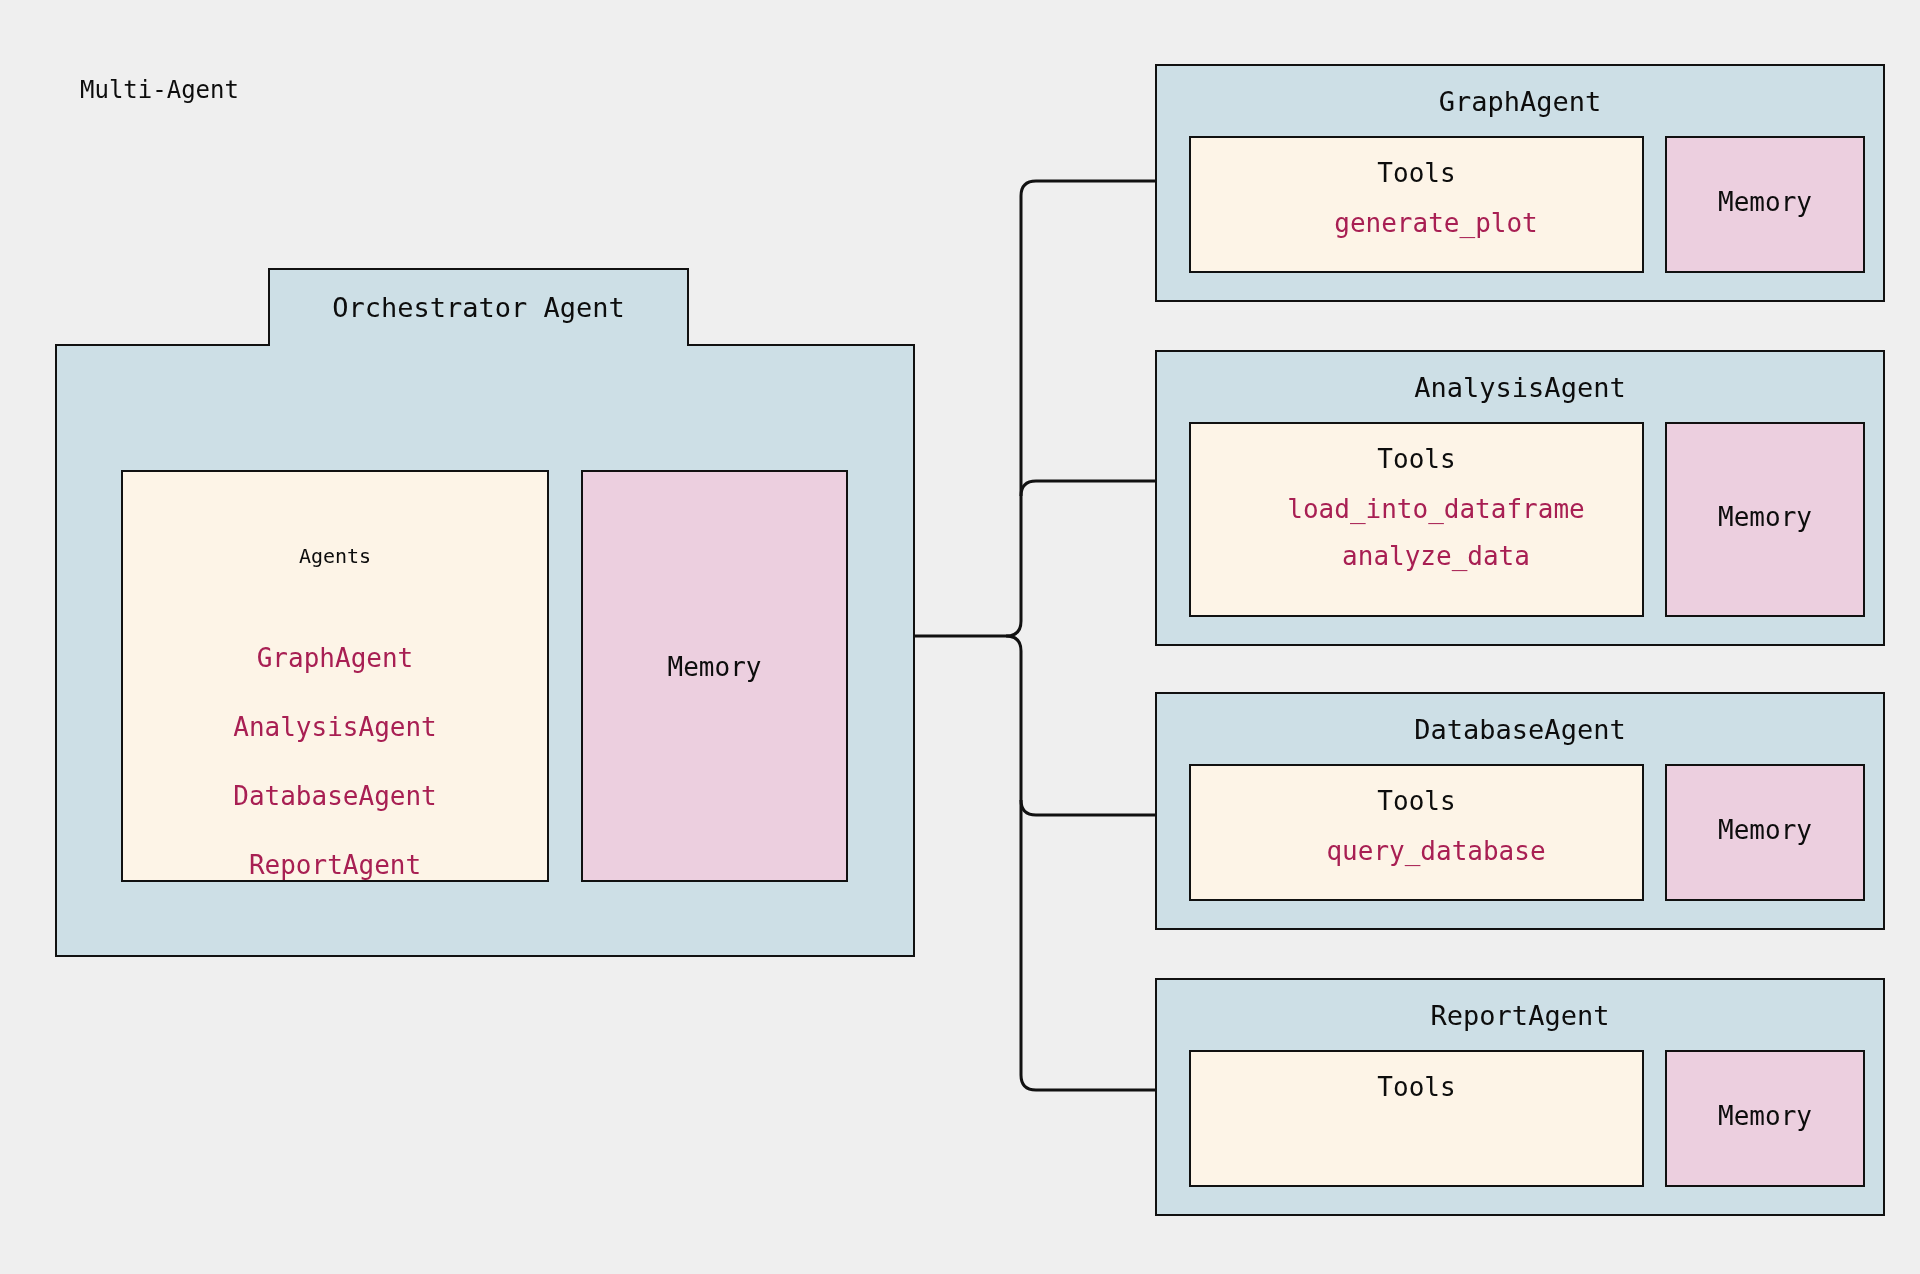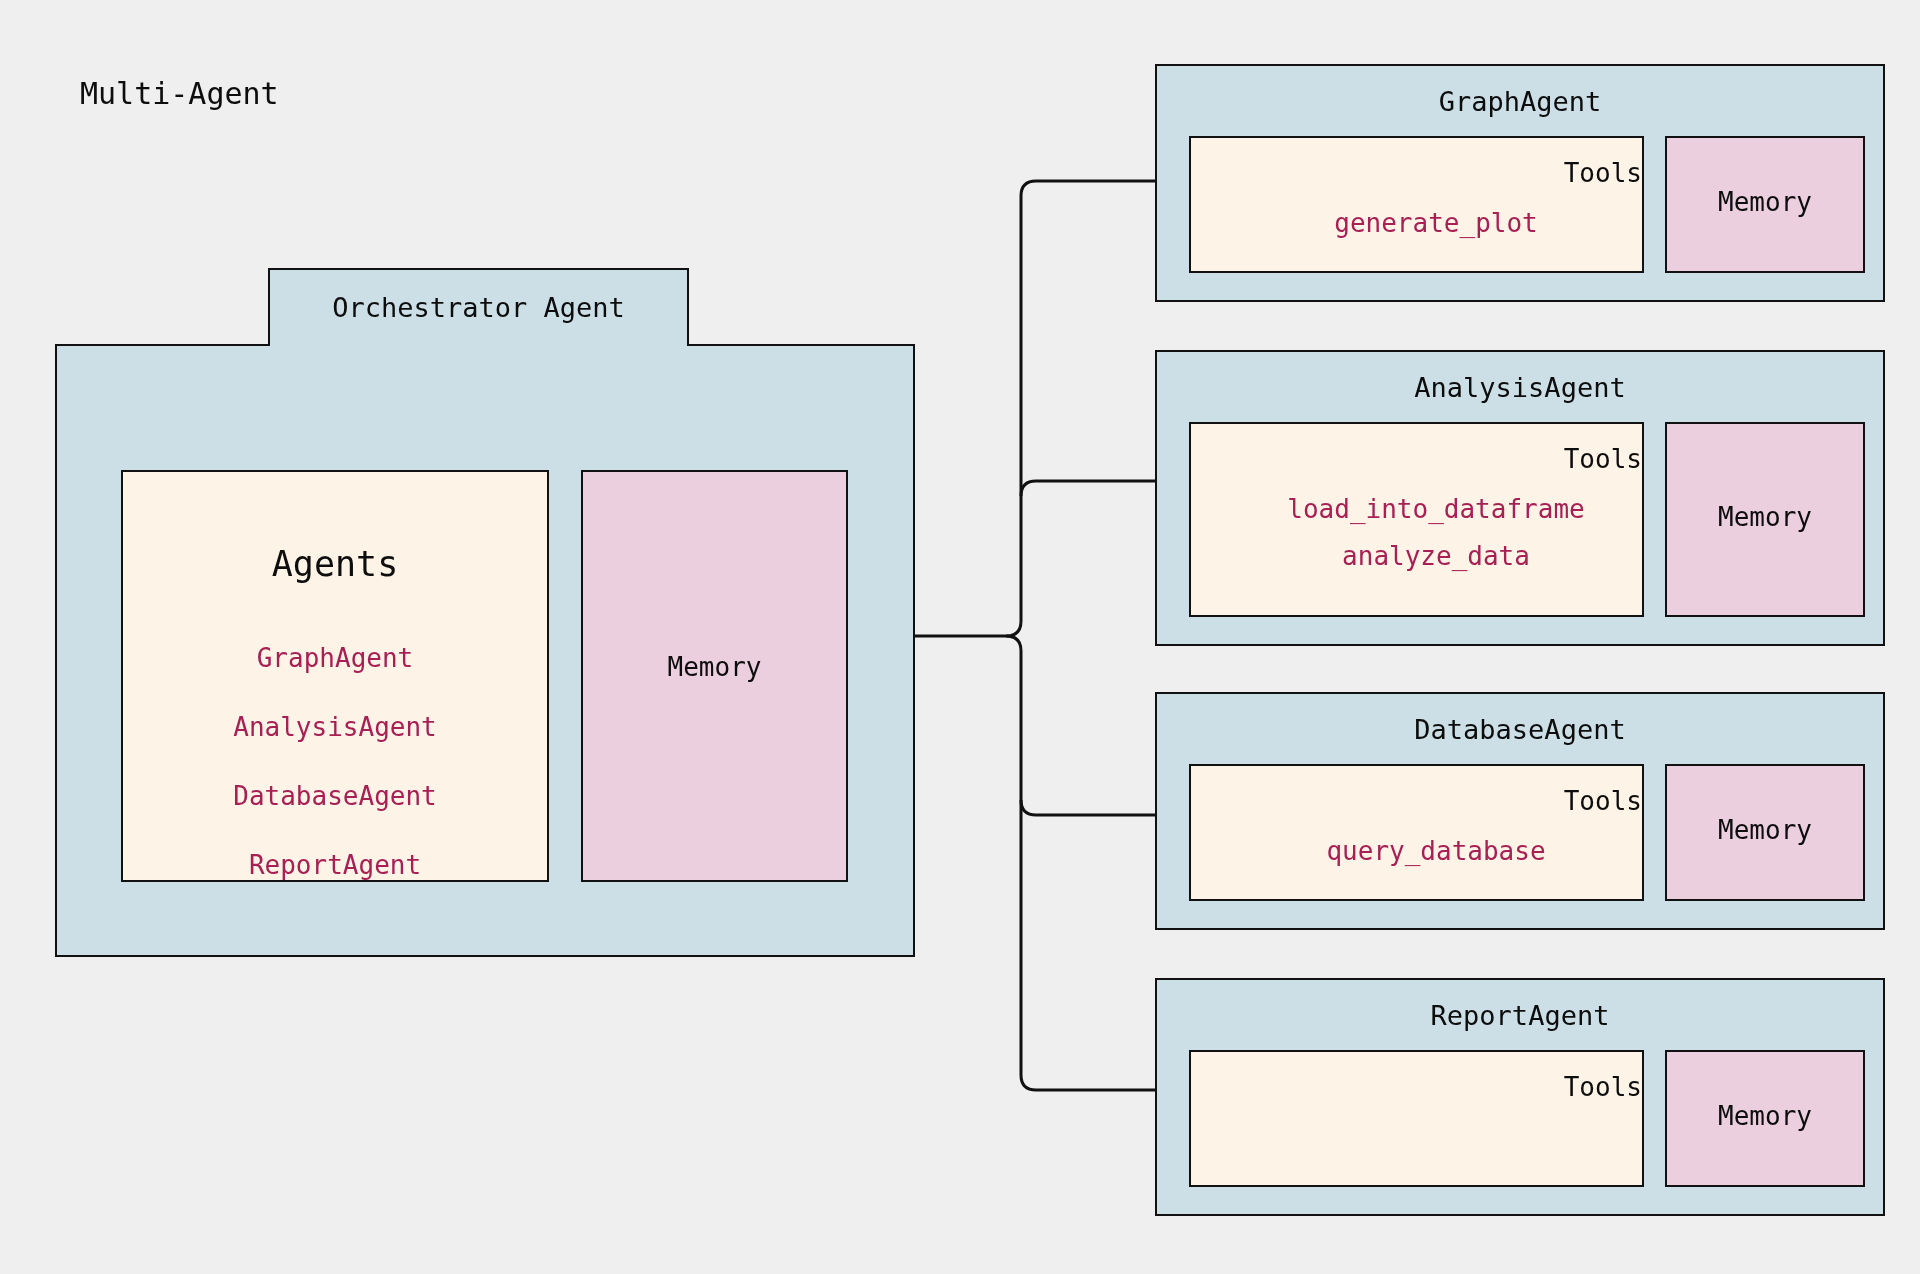--- a/index.html
+++ b/index.html
@@ -17,21 +17,21 @@
     position: relative;
     width: 1920px;
     height: 1274px;
   }
 
   
   .diagram-title {
     position: absolute;
     left: 80px;
     top: 76px;
-    font-size: 30px;
+    font-size: 24px;
     color: #0d0d0d;
     letter-spacing: 0px;
     white-space: nowrap;
   }
 
   
   .orch-wrap {
     position: absolute;
     left: 55px;
     top: 268px;
@@ -98,21 +98,21 @@
     background: #fdf4e7;
     border: 2px solid #111111;
     box-sizing: border-box;
   }
   .orch-agents-title {
     position: absolute;
     left: 0;
     right: 0;
     top: 72px;
     text-align: center;
-    font-size: 35px;
+    font-size: 20px;
     color: #0d0d0d;
   }
   .orch-agents-list {
     position: absolute;
     left: 0;
     right: 0;
     top: 152px;
     text-align: center;
   }
   .orch-agents-list .agent-item {
@@ -166,21 +166,21 @@
     background: #fdf4e7;
     border: 2px solid #111111;
     box-sizing: border-box;
     width: 455px;
   }
   .tools-title {
     position: absolute;
     left: 0;
     right: 0;
     top: 20px;
-    text-align: right;
+    text-align: center;
     font-size: 26px;
     color: #0d0d0d;
   }
   .tools-list {
     position: absolute;
     left: 0;
     right: 0;
     top: 62px;
     text-align: center;
     margin-left: 39px;

